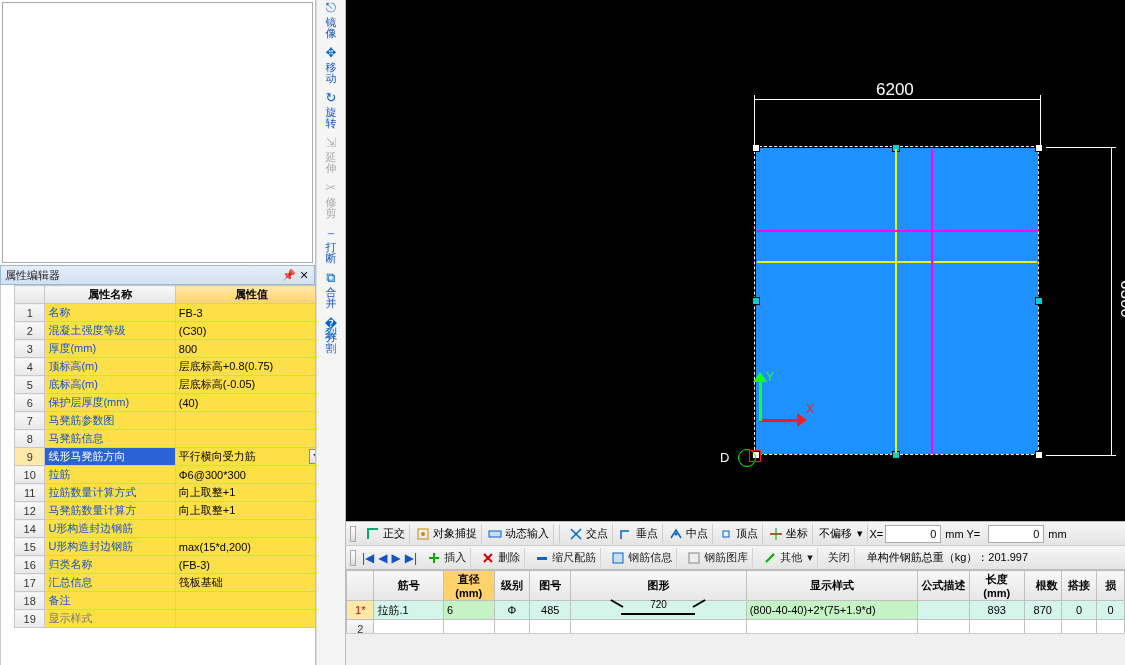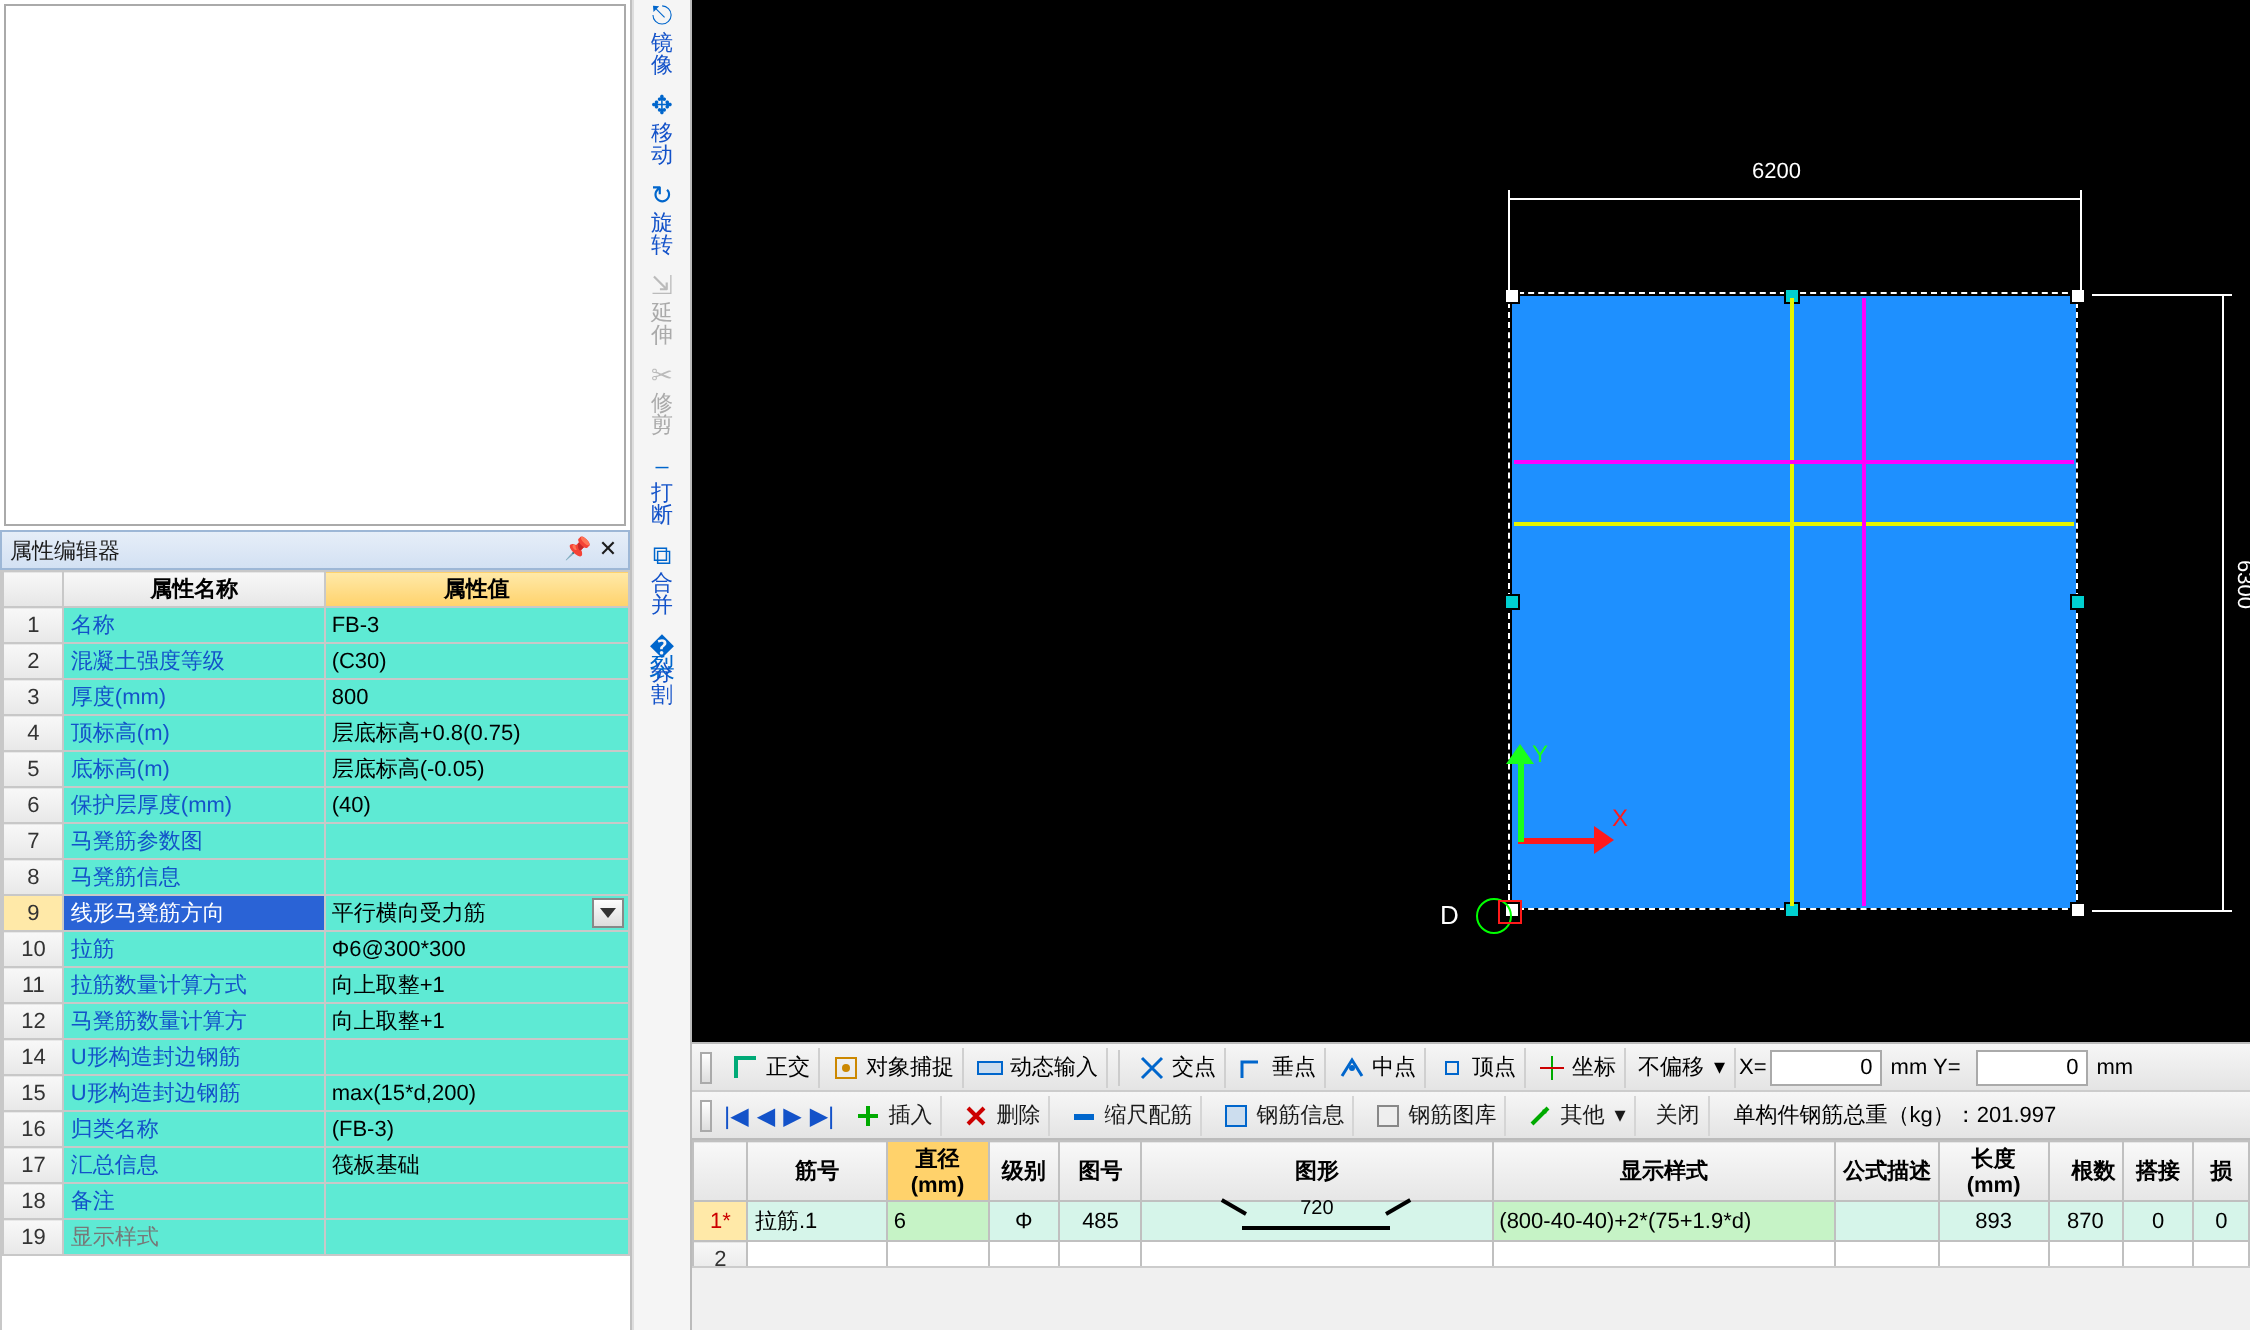--- a/index.html
+++ b/index.html
@@ -7,22 +7,22 @@
   .root { display: flex; width: 100%; height: 100%; }
 
   
   .left-panel { width: 316px; display: flex; flex-direction: column; background: #fff; border-right: 1px solid #bfbfbf; }
   .upper-blank { height: 261px; border: 1px solid #aaa; margin: 2px; background: #fff; position:relative; }
   .prop-title { display: flex; align-items: center; justify-content: space-between; background: linear-gradient(#e6eef8,#d3e1f3); border: 1px solid #9db7d6; padding: 2px 4px; height: 20px; }
   .prop-title span { color: #1a1a1a; }
   .prop-title .icons { display:flex; gap:4px; }
   .pin-icon, .x-icon { width:12px; height:12px; display:inline-block; color:#444; text-align:center; line-height:12px; font-size:11px;}
   .prop-grid { flex: 1; overflow: hidden; border-left:1px solid #c8c8c8; }
-  .prop-grid table { width: 100%; border-collapse: collapse; }
-  .prop-grid th, .prop-grid td { border: 1px solid #c8c8c8; height: 18px; padding: 1px 3px; text-align: left; background: #5eead4; }
+  .prop-grid table { width: 100%; border-collapse: collapse; margin-left: 13px; }
+  .prop-grid th, .prop-grid td { border: 1px solid #c8c8c8; height: 18px; padding: 1px 3px; text-align: left; background: #fde047; }
   .prop-grid th { background: linear-gradient(#f8f8f8,#e6e6e6); text-align: center; }
   .prop-grid th.val { background: linear-gradient(#ffe9a8,#ffd26b); }
   .prop-grid td.idx { background: linear-gradient(#f8f8f8,#e8e8e8); text-align: center; width: 28px; color:#333; }
   .prop-grid td.name-blue { color: #1352c9; width:120px; }
   .prop-grid td.name-gray { color: #777; width:120px; }
   .prop-grid tr.selected td.idx { background:#ffe9a8; }
   .prop-grid tr.selected td.name-blue { background:#2a63d6; color:#fff; }
   .prop-grid td.val-cell { width: 140px; position:relative; }
   .dropdown-arrow { position:absolute; right:2px; top:1px; width:16px; height:15px; border:1px solid #888; background:linear-gradient(#fdfdfd,#ddd); display:flex; align-items:center; justify-content:center;}
   .dropdown-arrow::after { content:""; border-left:4px solid transparent; border-right:4px solid transparent; border-top:5px solid #333; }
@@ -37,21 +37,21 @@
   .right-area { flex: 1; display: flex; flex-direction: column; }
   .canvas-zone { flex: 1; background: #000; position: relative; overflow:hidden; }
 
   
   .drawing { position: absolute; inset: 0; }
   .slab { position: absolute; left: 410px; top: 148px; width: 282px; height: 306px; background: #1e90ff; }
   .sel-dash { position: absolute; border: 1px dashed #fff; }
   .handle { position: absolute; width: 8px; height: 8px; background: #fff; border:1px solid #000; }
   .handle.cyan { background: #00d0d0; }
   .dim-line { position: absolute; background: #fff; }
-  .dim-text { position: absolute; color: #fff; font-size: 11px; }
+  .dim-text { position: absolute; color: #fff; font-size: 17px; }
   .dim-text.v { writing-mode: vertical-rl; }
   .yellow-h { position:absolute; height:2px; background:#e6f500; }
   .yellow-v { position:absolute; width:2px; background:#e6f500; }
   .magenta-h { position:absolute; height:2px; background:#ff00ff; }
   .magenta-v { position:absolute; width:2px; background:#ff00ff; }
   .axis-red { position:absolute; background:#ff1a1a; }
   .axis-green { position:absolute; background:#1aff1a; }
   .axis-label { position:absolute; font-size:12px; }
   .d-marker { position:absolute; color:#fff; font-size:13px; }
   .circle { position:absolute; width:18px; height:18px; border:1px solid #0f0; border-radius:50%; }

